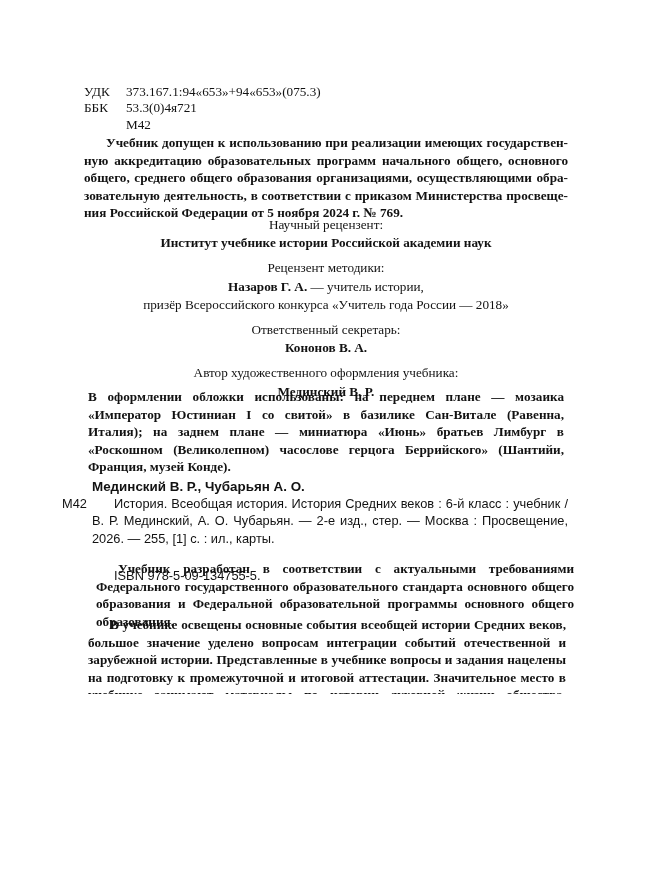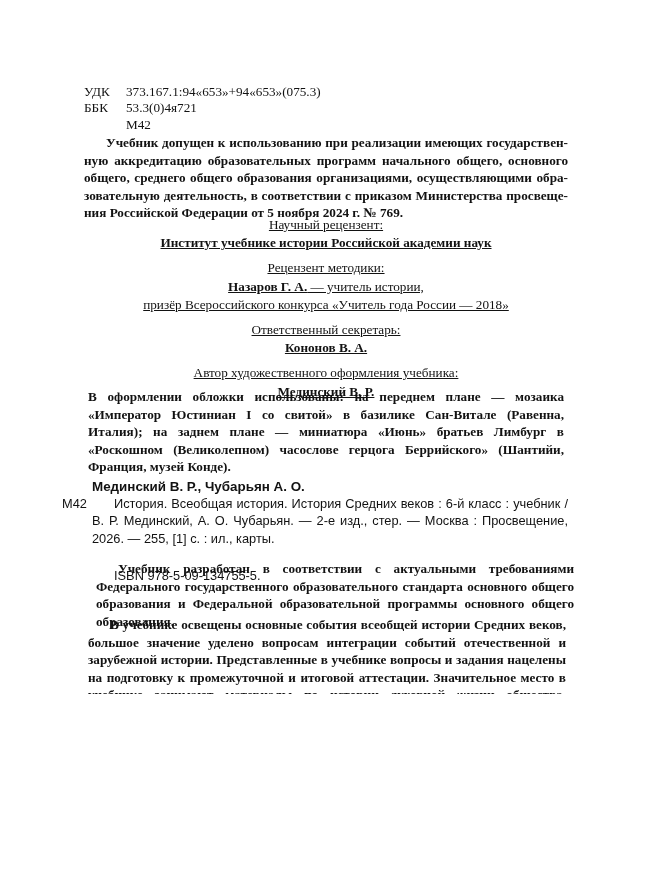--- a/index.html
+++ b/index.html
@@ -66,21 +66,20 @@
 
   
   .credits {
     position: absolute;
     left: 84px;
     top: 216px;
     width: 484px;
     text-align: center;
     font-size: 13.2px;
     line-height: 18.2px;
-    text-decoration: underline;
   }
   .credits .lbl { display: block; }
   .credits .nm  { display: block; font-weight: bold; }
   .credits .nm .reg { font-weight: normal; }
   .credits .grp { display: block; }
   .credits .grp + .grp { margin-top: 7px; }
 
   
   #cover-note {
     left: 88px;

